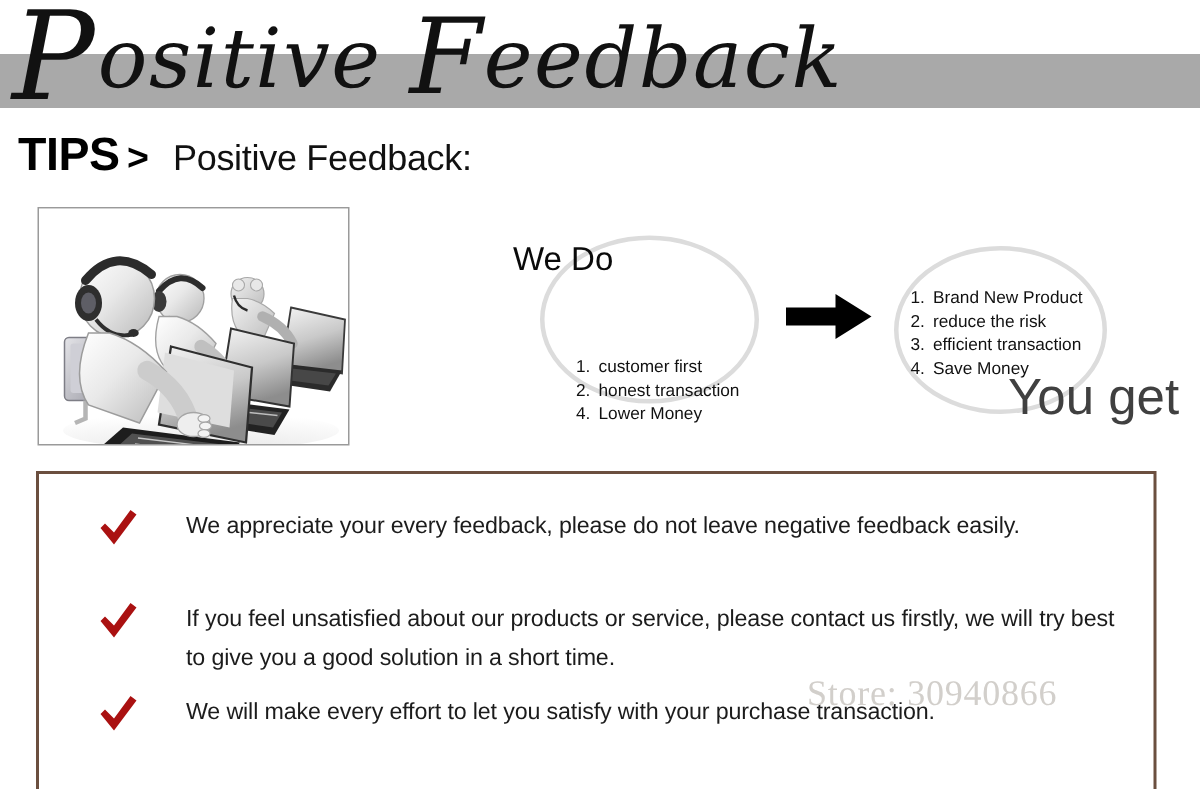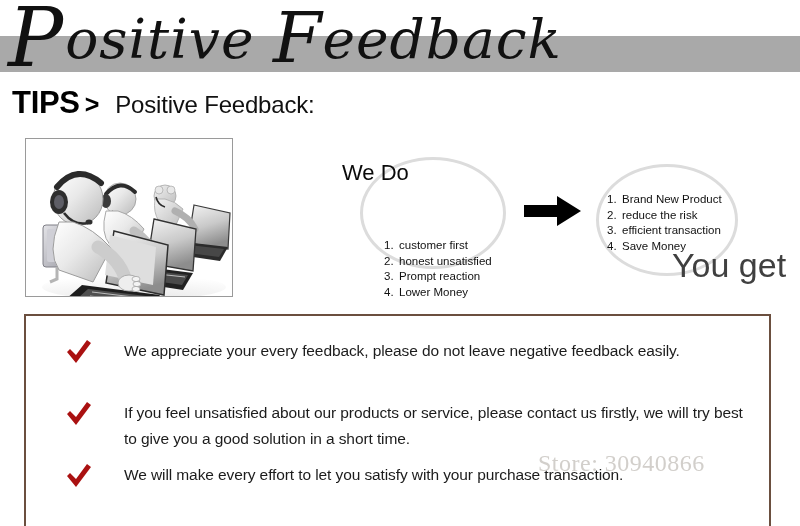--- a/index.html
+++ b/index.html
@@ -313,22 +313,21 @@
         <ellipse cx="110" cy="150" rx="4" ry="2.6"></ellipse>
       </g>
     </g>
   </svg>
 </div>
 
 <div id="wedo-circle"></div>
 <div id="wedo-title">We Do</div>
 <ul id="wedo-list" class="olist">
   <li><span class="num">1.</span><span>customer first</span></li>
-  <li><span class="num">2.</span><span>honest unsatisfied</span></li>
-  <li><span class="num">3.</span><span>Prompt reaction</span></li>
+  <li><span class="num">2.</span><span>honest transaction</span></li>
   <li><span class="num">4.</span><span>Lower Money</span></li>
 </ul>
 
 <div id="flow-arrow">
   <svg width="58" height="30" viewBox="0 0 58 30">
     <path d="M0 9 L33 9 L33 0 L57 15 L33 30 L33 21 L0 21 Z" fill="#000000"></path>
   </svg>
 </div>
 
 <div id="youget-circle"></div>

